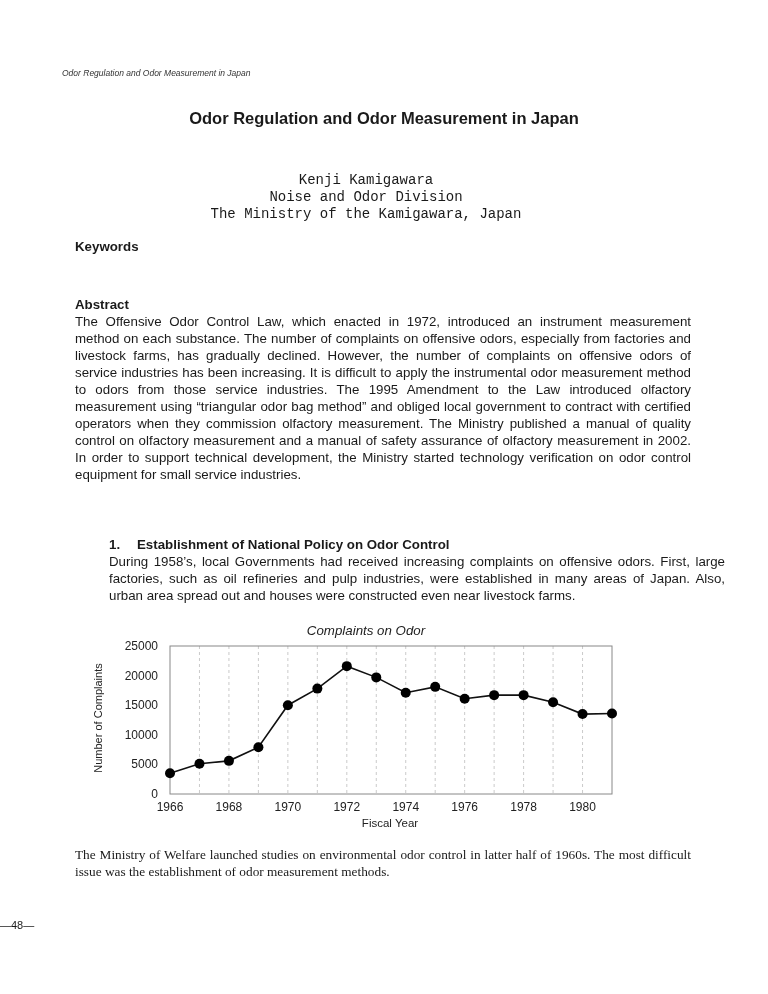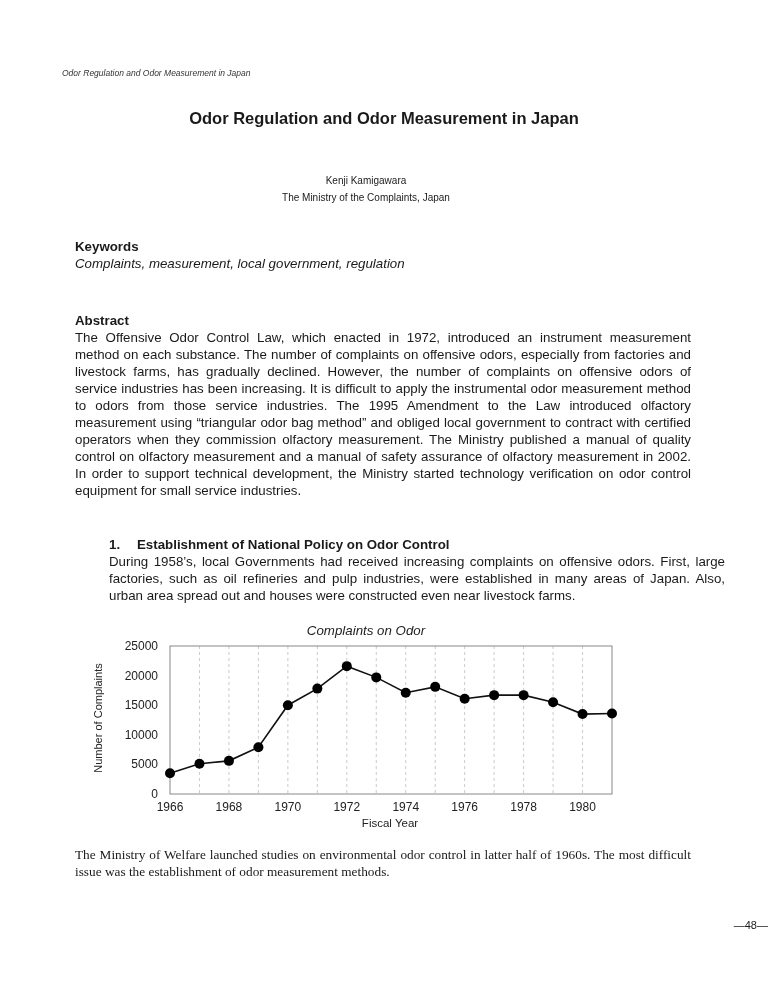--- a/index.html
+++ b/index.html
@@ -1,48 +1,48 @@
 <!DOCTYPE html>
 <html><head>
 <meta charset="utf-8">
 <style>
   html, body { margin: 0; padding: 0; background: #ffffff; }
   body { width: 768px; height: 994px; position: relative; overflow: hidden;
          font-family: "Liberation Sans", sans-serif; color: #1a1a1a; }
   .running-head { position: absolute; left: 62px; top: 68px; font-size: 8.5px; font-style: italic; color: #333; }
   .title { position: absolute; left: 0; width: 768px; top: 109px; text-align: center; font-size: 16.5px; font-weight: bold; }
-  .author { position: absolute; left: 0; width: 732px; top: 172px; text-align: center; font-size: 10px; line-height: 17px; }
+  .author { position: absolute; left: 0; width: 732px; top: 172px; text-align: center; font-size: 14px; line-height: 17px; font-family: Liberation Mono, monospace; }
   .section { position: absolute; left: 75px; width: 616px; font-size: 13.3px; line-height: 17px; }
   .bold { font-weight: bold; }
   .italic { font-style: italic; }
   .justify { text-align: justify; text-align-last: left; }
   .keywords { top: 238px; }
-  .abstract { top: 312px; }
+  .abstract { top: 296px; }
   .sec1 { top: 536px; margin-left: 34px; }
   .sec1 .heading span.num { display: inline-block; width: 28px; }
   .after { top: 846px; font-family: Liberation Serif, serif; }
-  .page-num { position: absolute; left: 0; width: 768px; top: 919px; text-align: right; font-size: 11px; }
+  .page-num { position: absolute; left: 0; width: 768px; top: 919px; text-align: left; font-size: 11px; }
   #chart { position: absolute; left: 75px; top: 615px; }
   #chart text { font-family: "Liberation Sans", sans-serif; fill: #222; }
 </style>
 </head>
 <body>
 
 <div class="running-head">Odor Regulation and Odor Measurement in Japan</div>
 
 <div class="title">Odor Regulation and Odor Measurement in Japan</div>
 
 <div class="author">
   <div>Kenji Kamigawara</div>
-  <div>The Ministry of the Complaints, Japan</div>
+  <div>Noise and Odor Division</div>
+  <div>The Ministry of the Kamigawara, Japan</div>
 </div>
 
 <div class="section keywords">
   <div class="bold">Keywords</div>
-  <div class="italic">Complaints, measurement, local government, regulation</div>
 </div>
 
 <div class="section abstract">
   <div class="bold">Abstract</div>
   <div class="justify">The Offensive Odor Control Law, which enacted in 1972, introduced an instrument measurement method on each substance. The number of complaints on offensive odors, especially from factories and livestock farms, has gradually declined. However, the number of complaints on offensive odors of service industries has been increasing. It is difficult to apply the instrumental odor measurement method to odors from those service industries. The 1995 Amendment to the Law introduced olfactory measurement using “triangular odor bag method” and obliged local government to contract with certified operators when they commission olfactory measurement. The Ministry published a manual of quality control on olfactory measurement and a manual of safety assurance of olfactory measurement in 2002. In order to support technical development, the Ministry started technology verification on odor control equipment for small service industries.</div>
 </div>
 
 <div class="section sec1">
   <div class="bold heading">
     <span class="num">1.</span><span>Establishment of National Policy on Odor Control</span>

